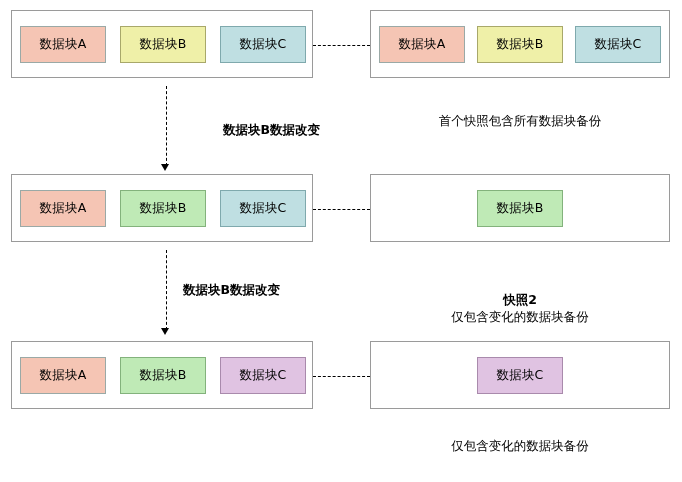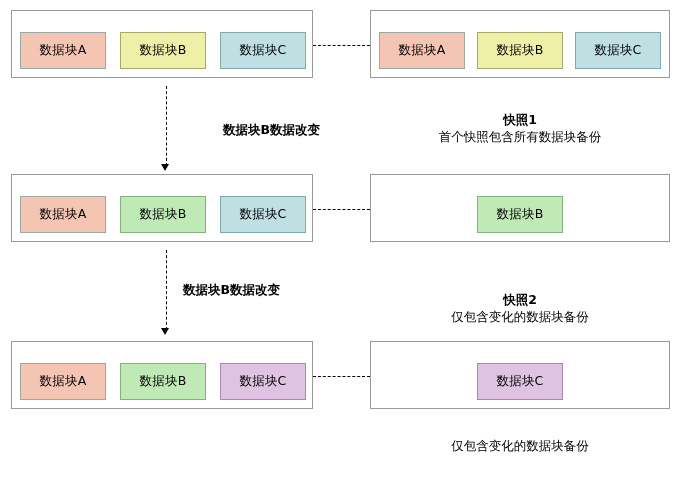--- a/index.html
+++ b/index.html
@@ -39,21 +39,20 @@
     box-sizing: border-box;
     border-width: 1.4px;
     border-style: solid;
     display: flex;
     align-items: center;
     justify-content: center;
     font-size: 12.5px;
     color: #000000;
     letter-spacing: 0.2px;
     white-space: nowrap;
-    margin-top: 6px;
   }
 
   
   .vline {
     position: absolute;
     width: 0;
     border-left: 1.4px dashed #000000;
   }
   .arrowhead {
     position: absolute;
@@ -110,21 +109,20 @@
 
   <div class="hline" style="left:313px; top:45px; width:57px;"></div>
 
   <div class="snapshot-box" style="left:370px; top:10px; width:300px; height:68px;"></div>
 
   <div class="block" style="left:379px; top:26px; width:86px; height:37px; background:#f5c5b4; border-color:#9aa9a6;">数据块A</div>
   <div class="block" style="left:477px; top:26px; width:86px; height:37px; background:#eff0a8; border-color:#a8a86a;">数据块B</div>
   <div class="block" style="left:575px; top:26px; width:86px; height:37px; background:#bfdfe2; border-color:#7fa9ad;">数据块C</div>
 
   <div class="caption" style="left:370px; top:112px; width:300px;">
-    <span class="cap-title">快照1</span>
     <span class="cap-desc">首个快照包含所有数据块备份</span>
   </div>
 
   <div class="vline" style="left:166px; top:86px; height:80px;"></div>
   <div class="arrowhead" style="left:161px; top:164px;"></div>
   <div class="change-label" style="left:183px; top:122px;margin-left:40px;">数据块B数据改变</div>
 
   <div class="volume-box" style="left:11px; top:174px; width:302px; height:68px;"></div>
 
   <div class="block" style="left:20px; top:190px; width:86px; height:37px; background:#f5c5b4; border-color:#9aa9a6;">数据块A</div>

